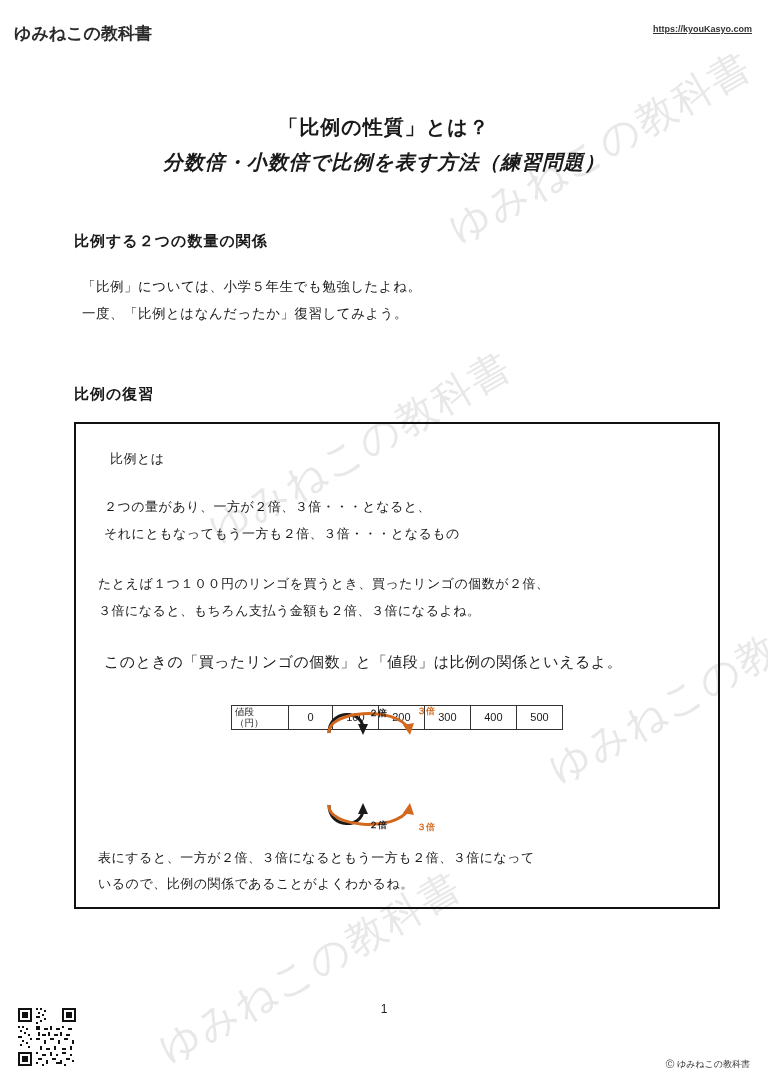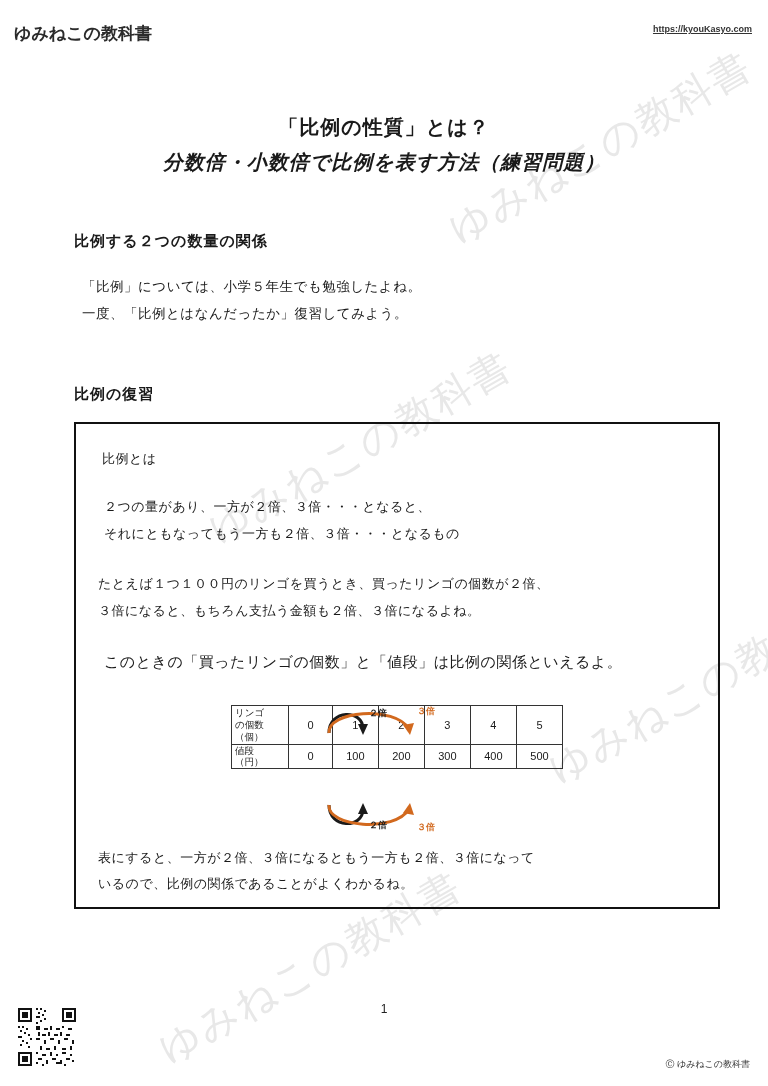--- a/index.html
+++ b/index.html
@@ -106,21 +106,21 @@
   .panel {
     position: relative;
     margin: 18px 0 0 74px;
     width: 646px;
     height: 487px;
     border: 2px solid #111;
     box-sizing: border-box;
     background: transparent;
   }
   .panel-label {
-    margin: 26px 0 0 26px;
+    margin: 26px 0 0 34px;
     font-size: 13px;
     letter-spacing: 0.5px;
   }
   .panel-def {
     margin: 26px 0 16px 28px;
     font-size: 13px;
     line-height: 2.05;
     letter-spacing: 0.5px;
   }
   .panel-ex {
@@ -276,33 +276,20 @@
           <polygon points="46,32 41,21 51,21" fill="#1a1a1a"></polygon>
           <path d="M12 30 C 10 8, 78 2, 92 26" fill="none" stroke="#d2691e" stroke-width="3"></path>
           <polygon points="93,32 86,22 97,20" fill="#d2691e"></polygon>
         </svg>
         <div class="arc-label lbl-dark" style="left:52px; top:4px;">２倍</div>
         <div class="arc-label lbl-orange" style="left:100px; top:2px;">３倍</div>
       </div>
 
       <table class="ratio-table">
         <tbody>
-            <tr class="row-head">
-          <td class="head">
-            <span>リンゴ</span><br>
-            <span>の個数</span><br>
-            <span>（個）</span>
-          </td>
-          <td class="val">0</td>
-          <td class="val">1</td>
-          <td class="val">2</td>
-          <td class="val">3</td>
-          <td class="val">4</td>
-          <td class="val">5</td>
-        </tr>
         <tr>
           <td class="head">
             <span>値段</span><br>
             <span>（円）</span>
           </td>
           <td class="val">0</td>
           <td class="val">100</td>
           <td class="val">200</td>
           <td class="val">300</td>
           <td class="val">400</td>

